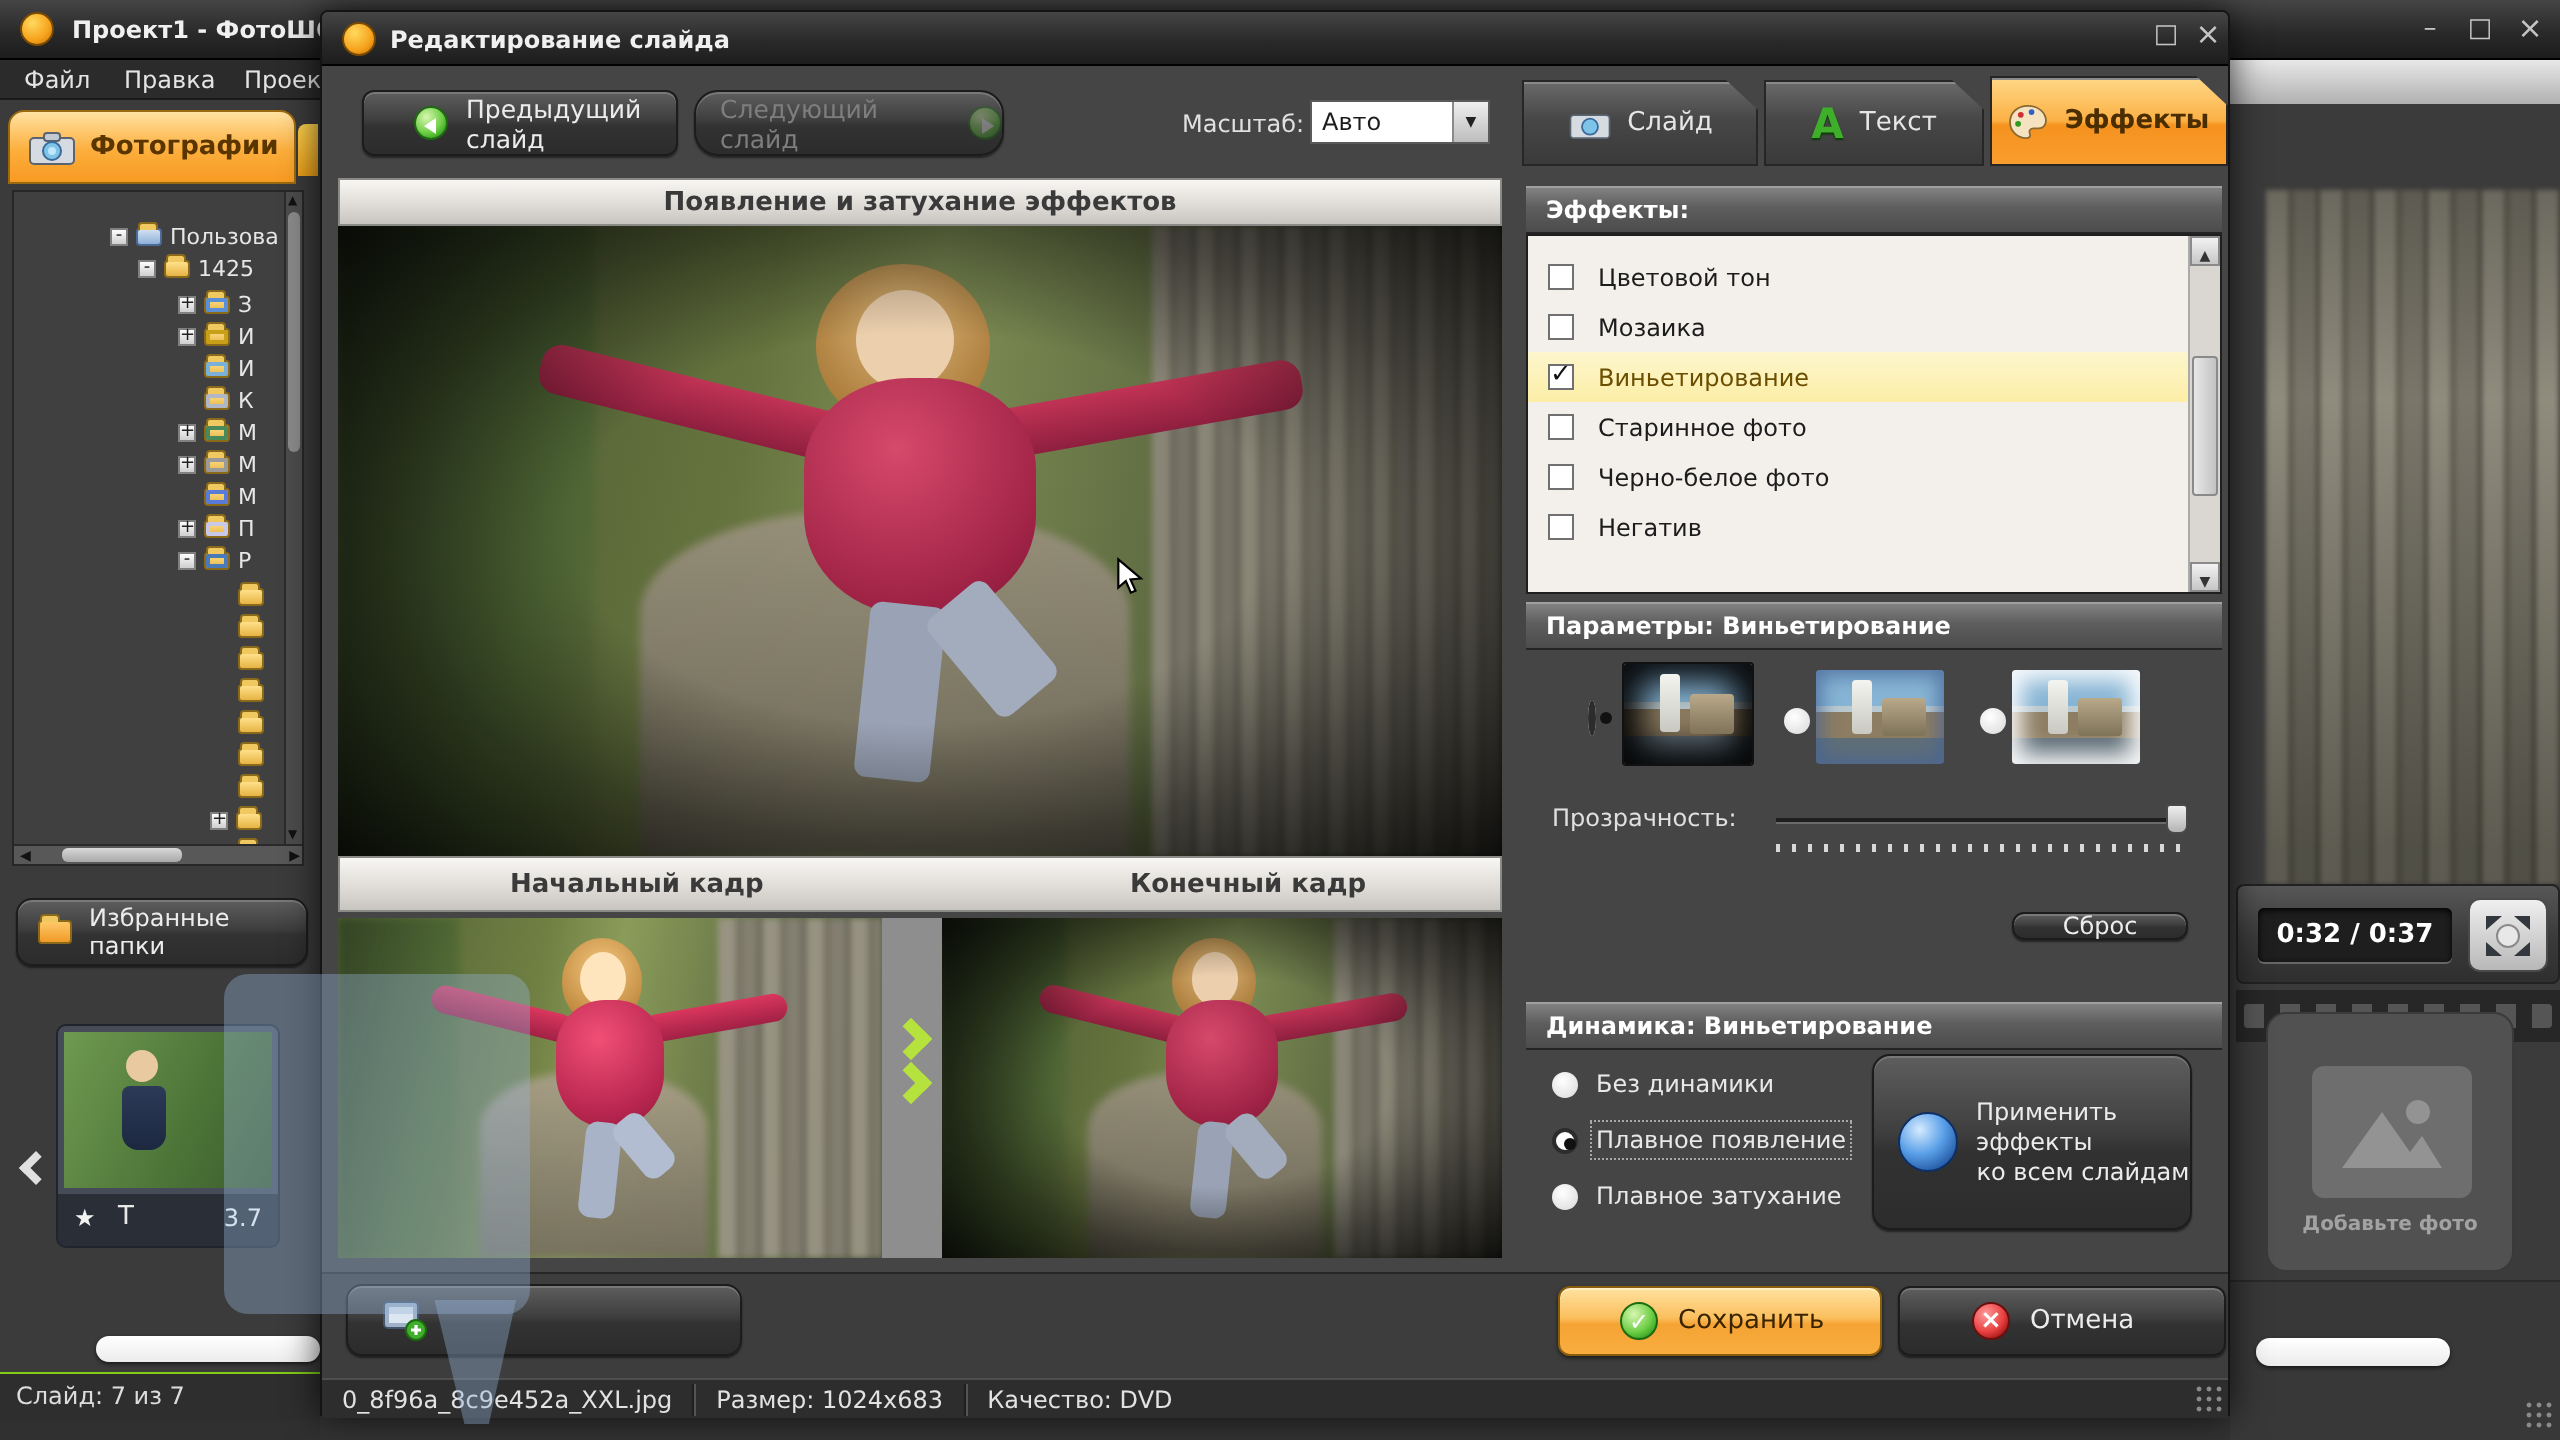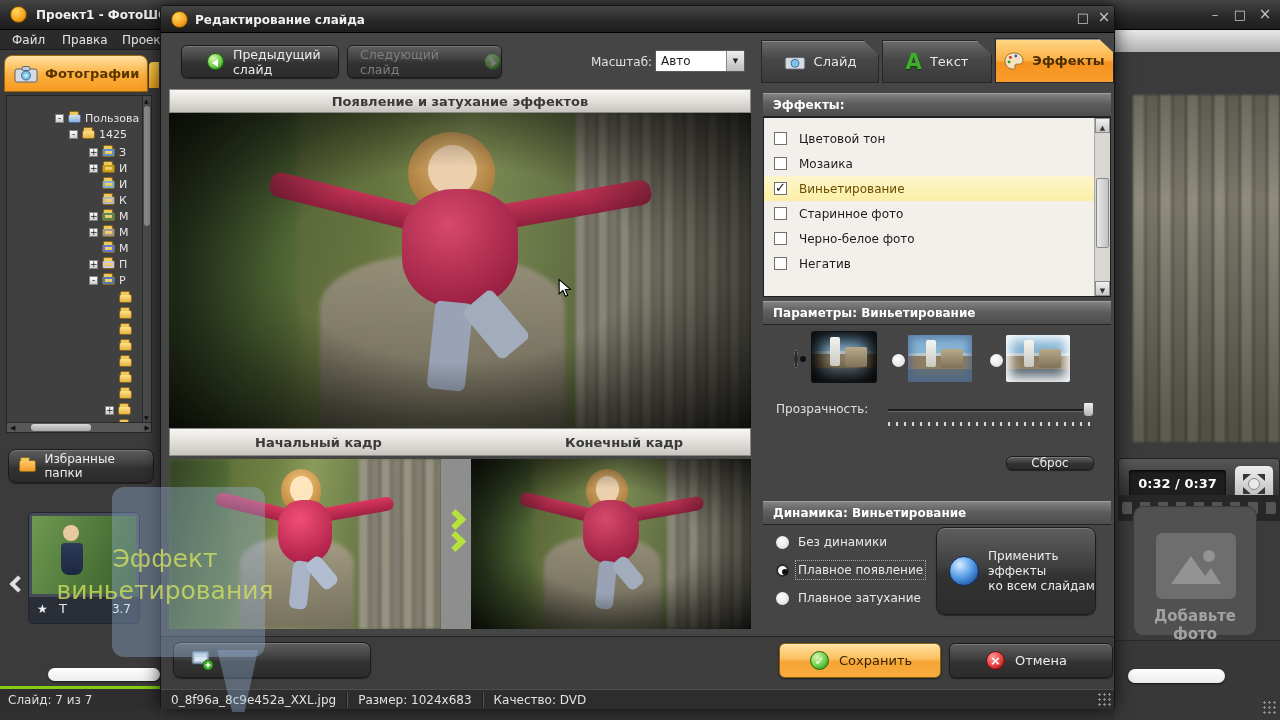--- a/index.html
+++ b/index.html
@@ -231,33 +231,33 @@
         <div class="abs" style="left:28%;top:34%;width:22px;height:32px;border-radius:4px 4px 8px 8px;background:linear-gradient(#2c3a58,#1c2840);"></div>
       </div>
       <div class="abs" style="left:0;bottom:0;width:100%;height:26px;background:rgba(20,24,30,.55);">
         <span class="abs" style="left:8px;top:5px;color:#f2f2f2;font-size:12px;">★</span>
         <span class="abs" style="left:30px;top:4px;color:#e8e8e8;font-size:13px;">T</span>
         <span class="abs" style="right:8px;top:5px;color:#fff;font-size:12px;">3.7</span>
       </div>
     </div>
     <div class="abs pill" style="left:48px;top:618px;width:112px;height:13px;"></div>
 
-    <div class="abs" style="left:0;top:636px;width:160px;height:24px;background:#2e2e2e;border-top:3px solid #84cc16;">
+    <div class="abs" style="left:0;top:636px;width:160px;height:24px;background:#2e2e2e;border-top:1px solid #84cc16;">
       <span class="abs" style="left:8px;top:4px;color:#dcdcdc;">Слайд: 7 из 7</span>
     </div>
     <div class="abs" style="left:0;top:660px;width:160px;height:10px;background:#303030;"></div>
   </div>
 
   <div class="abs" style="left:1115px;top:30px;width:165px;height:690px;background:#3b3b3b;">
     <div class="abs" style="left:0;top:0;width:165px;height:22px;background:linear-gradient(#e8e8e8,#b0b0b0);"></div>
     <div class="abs" style="left:18px;top:65px;width:147px;height:347px;filter:blur(1.2px);
                 background:repeating-linear-gradient(90deg,#8f8b7d 0 11px,#636054 11px 14px,#7a766a 14px 25px,#4e4b42 25px 27px);">
       <div class="abs" style="inset:0;background:linear-gradient(180deg,rgba(40,40,35,.35),rgba(0,0,0,0) 30%,rgba(20,22,16,.4) 95%);"></div>
     </div>
-    <div class="abs" style="left:3px;top:428px;width:162px;height:50px;background:linear-gradient(#575757,#3a3a3a 55%,#2f2f2f);border:1px solid #222;border-radius:4px;">
+    <div class="abs" style="left:3px;top:412px;width:162px;height:50px;background:linear-gradient(#575757,#3a3a3a 55%,#2f2f2f);border:1px solid #222;border-radius:4px;">
       <div class="abs" style="left:10px;top:11px;width:97px;height:27px;background:#1e1e1e;border-radius:3px;box-shadow:inset 0 1px 3px #000,0 1px 0 #666;
                   color:#fff;font-weight:bold;font-size:13px;display:flex;align-items:center;justify-content:center;">0:32 / 0:37</div>
       <div class="abs" style="left:115px;top:6px;width:40px;height:37px;background:linear-gradient(#efefef,#b8b8b8);border:1px solid #4a4a4a;border-radius:6px;display:flex;align-items:center;justify-content:center;">
         <span style="display:inline-flex;">
           <svg width="26" height="24" viewBox="0 0 26 24">
               <path d="M2 2 L10 2 L2 9 Z M24 2 L16 2 L24 9 Z M2 22 L10 22 L2 15 Z M24 22 L16 22 L24 15 Z" fill="#33383f"></path>
               <circle cx="13" cy="12" r="5.5" fill="#e8e8e8" stroke="#8a8a8a"></circle>
             </svg>
         </span>
       </div>
@@ -266,21 +266,21 @@
       <div class="abs" style="left:4px;top:7px;right:4px;height:12px;border-radius:2px;
            background:repeating-linear-gradient(90deg,#555 0 10px,#272727 10px 18px);"></div>
     </div>
     <div class="abs" style="left:18px;top:476px;width:124px;height:130px;background:#515151;border-radius:10px;border:1px solid #3a3a3a;">
       <div class="abs" style="left:22px;top:26px;width:80px;height:66px;background:#6e6e6e;border-radius:6px;display:flex;align-items:center;justify-content:center;">
         <svg width="58" height="44" viewBox="0 0 58 44">
             <polygon points="4,40 24,12 38,32 44,24 54,40" fill="#939393"></polygon>
             <circle cx="42" cy="12" r="6" fill="#939393"></circle>
           </svg>
       </div>
-      <div class="abs" style="left:0;top:100px;width:100%;text-align:center;color:#a2a2a2;font-weight:bold;font-size:15px;">Добавьте фото</div>
+      <div class="abs" style="left:0;top:100px;width:100%;text-align:center;color:#a2a2a2;font-weight:bold;font-size:10px;">Добавьте фото</div>
     </div>
     <div class="abs" style="left:0;top:610px;width:165px;height:80px;background:#383838;border-top:1px solid #2a2a2a;"></div>
     <div class="abs pill" style="left:13px;top:639px;width:97px;height:14px;"></div>
     <div class="abs grip" style="left:147px;top:670px;"></div>
   </div>
 
   <div class="abs" style="left:160px;top:5px;width:955px;height:703px;background:#454545;border:1px solid #141414;border-radius:4px 4px 0 0;box-shadow:0 0 18px rgba(0,0,0,.75);">
 
     
     <div class="abs titlebar" style="left:0;top:0;width:953px;height:27px;border-radius:3px 3px 0 0;border-bottom:1px solid #000;">
@@ -288,21 +288,21 @@
       <div class="abs" style="left:34px;top:7px;font-weight:bold;color:#f0f0f0;">Редактирование слайда</div>
       <div class="abs winbtn" style="left:912px;top:5px;">□</div>
       <div class="abs winbtn" style="left:933px;top:4px;font-size:15px;">×</div>
     </div>
 
     
     <div class="abs btn-dark" style="left:20px;top:39px;width:158px;height:33px;gap:9px;padding-left:25px;">
       <span class="greenball left"></span>
       <span style="font-size:12.5px;">Предыдущий слайд</span>
     </div>
-    <div class="abs btn-dark" style="left:186px;top:39px;width:155px;height:33px;gap:9px;padding-left:12px;opacity:1;">
+    <div class="abs btn-dark" style="left:186px;top:39px;width:155px;height:33px;gap:9px;padding-left:12px;opacity:1;border-radius:12px;">
       <span style="font-size:12.5px;color:#7e7e7e;">Следующий слайд</span>
       <span class="greenball right" style="opacity:.35;"></span>
     </div>
     <span class="abs" style="left:430px;top:49px;color:#e0e0e0;">Масштаб:</span>
     <div class="abs" style="left:494px;top:44px;width:90px;height:22px;background:#fff;border:1px solid #5a5a5a;display:flex;align-items:center;">
       <span style="color:#1c1c1c;padding-left:5px;flex:1;">Авто</span>
       <span style="width:18px;height:20px;background:linear-gradient(#efefef,#bdbdbd);border-left:1px solid #8a8a8a;display:flex;align-items:center;justify-content:center;">
         <span style="font-size:7px;color:#222;">▼</span>
       </span>
     </div>
@@ -517,18 +517,14 @@
       <span class="vseps"></span>
       <span style="padding:0 10px;color:#e2e2e2;">Размер: 1024x683</span>
       <span class="vseps"></span>
       <span style="padding:0 10px;color:#e2e2e2;">Качество: DVD</span>
     </div>
     <div class="abs grip" style="left:936px;top:686px;"></div>
   </div>
 
   <div class="abs" style="left:112px;top:487px;width:153px;height:170px;background:rgba(150,180,215,.38);border-radius:12px;z-index:60;"></div>
   <div class="abs" style="left:205px;top:650px;width:68px;height:62px;background:rgba(150,180,215,.38);clip-path:polygon(18% 0, 78% 0, 58% 100%, 40% 100%);z-index:60;"></div>
-  <div class="abs" style="left:50px;top:543px;width:230px;text-align:center;z-index:61;color:rgba(208,222,96,.8);font-size:25px;line-height:32px;">
-    <div>Эффект</div>
-    <div>виньетирования</div>
-  </div>
 
 </div>
 
 </body></html>

